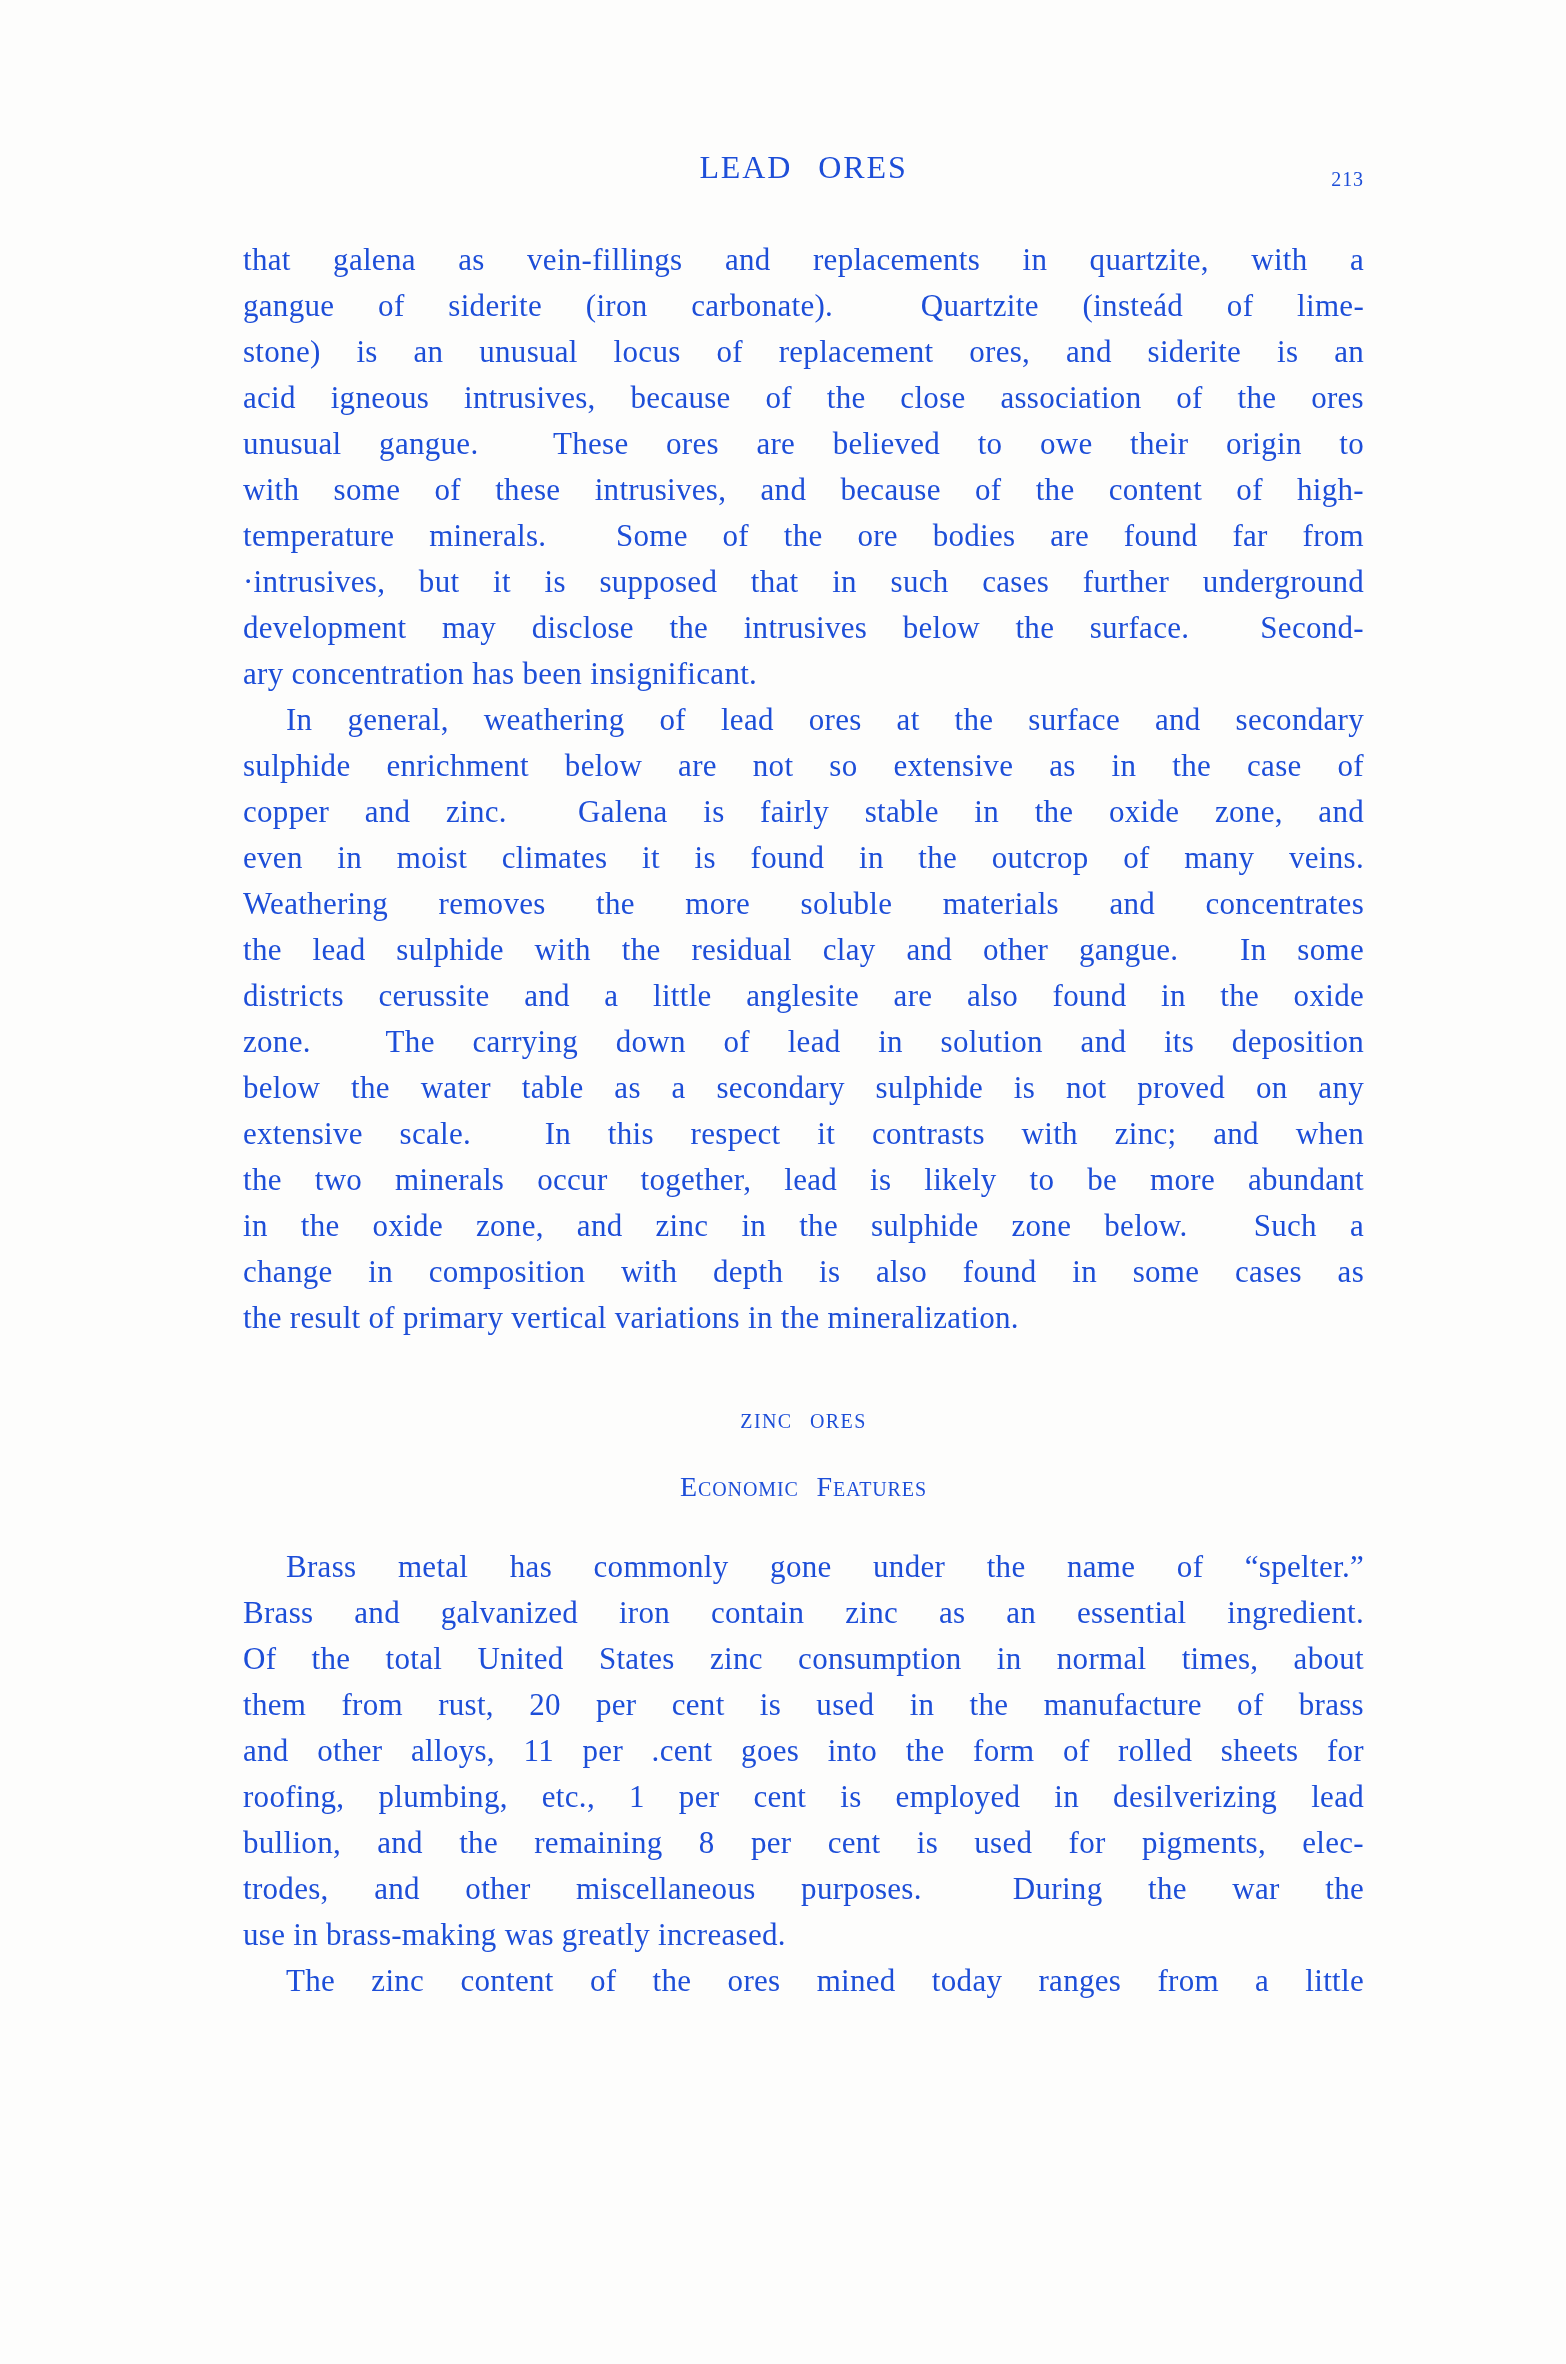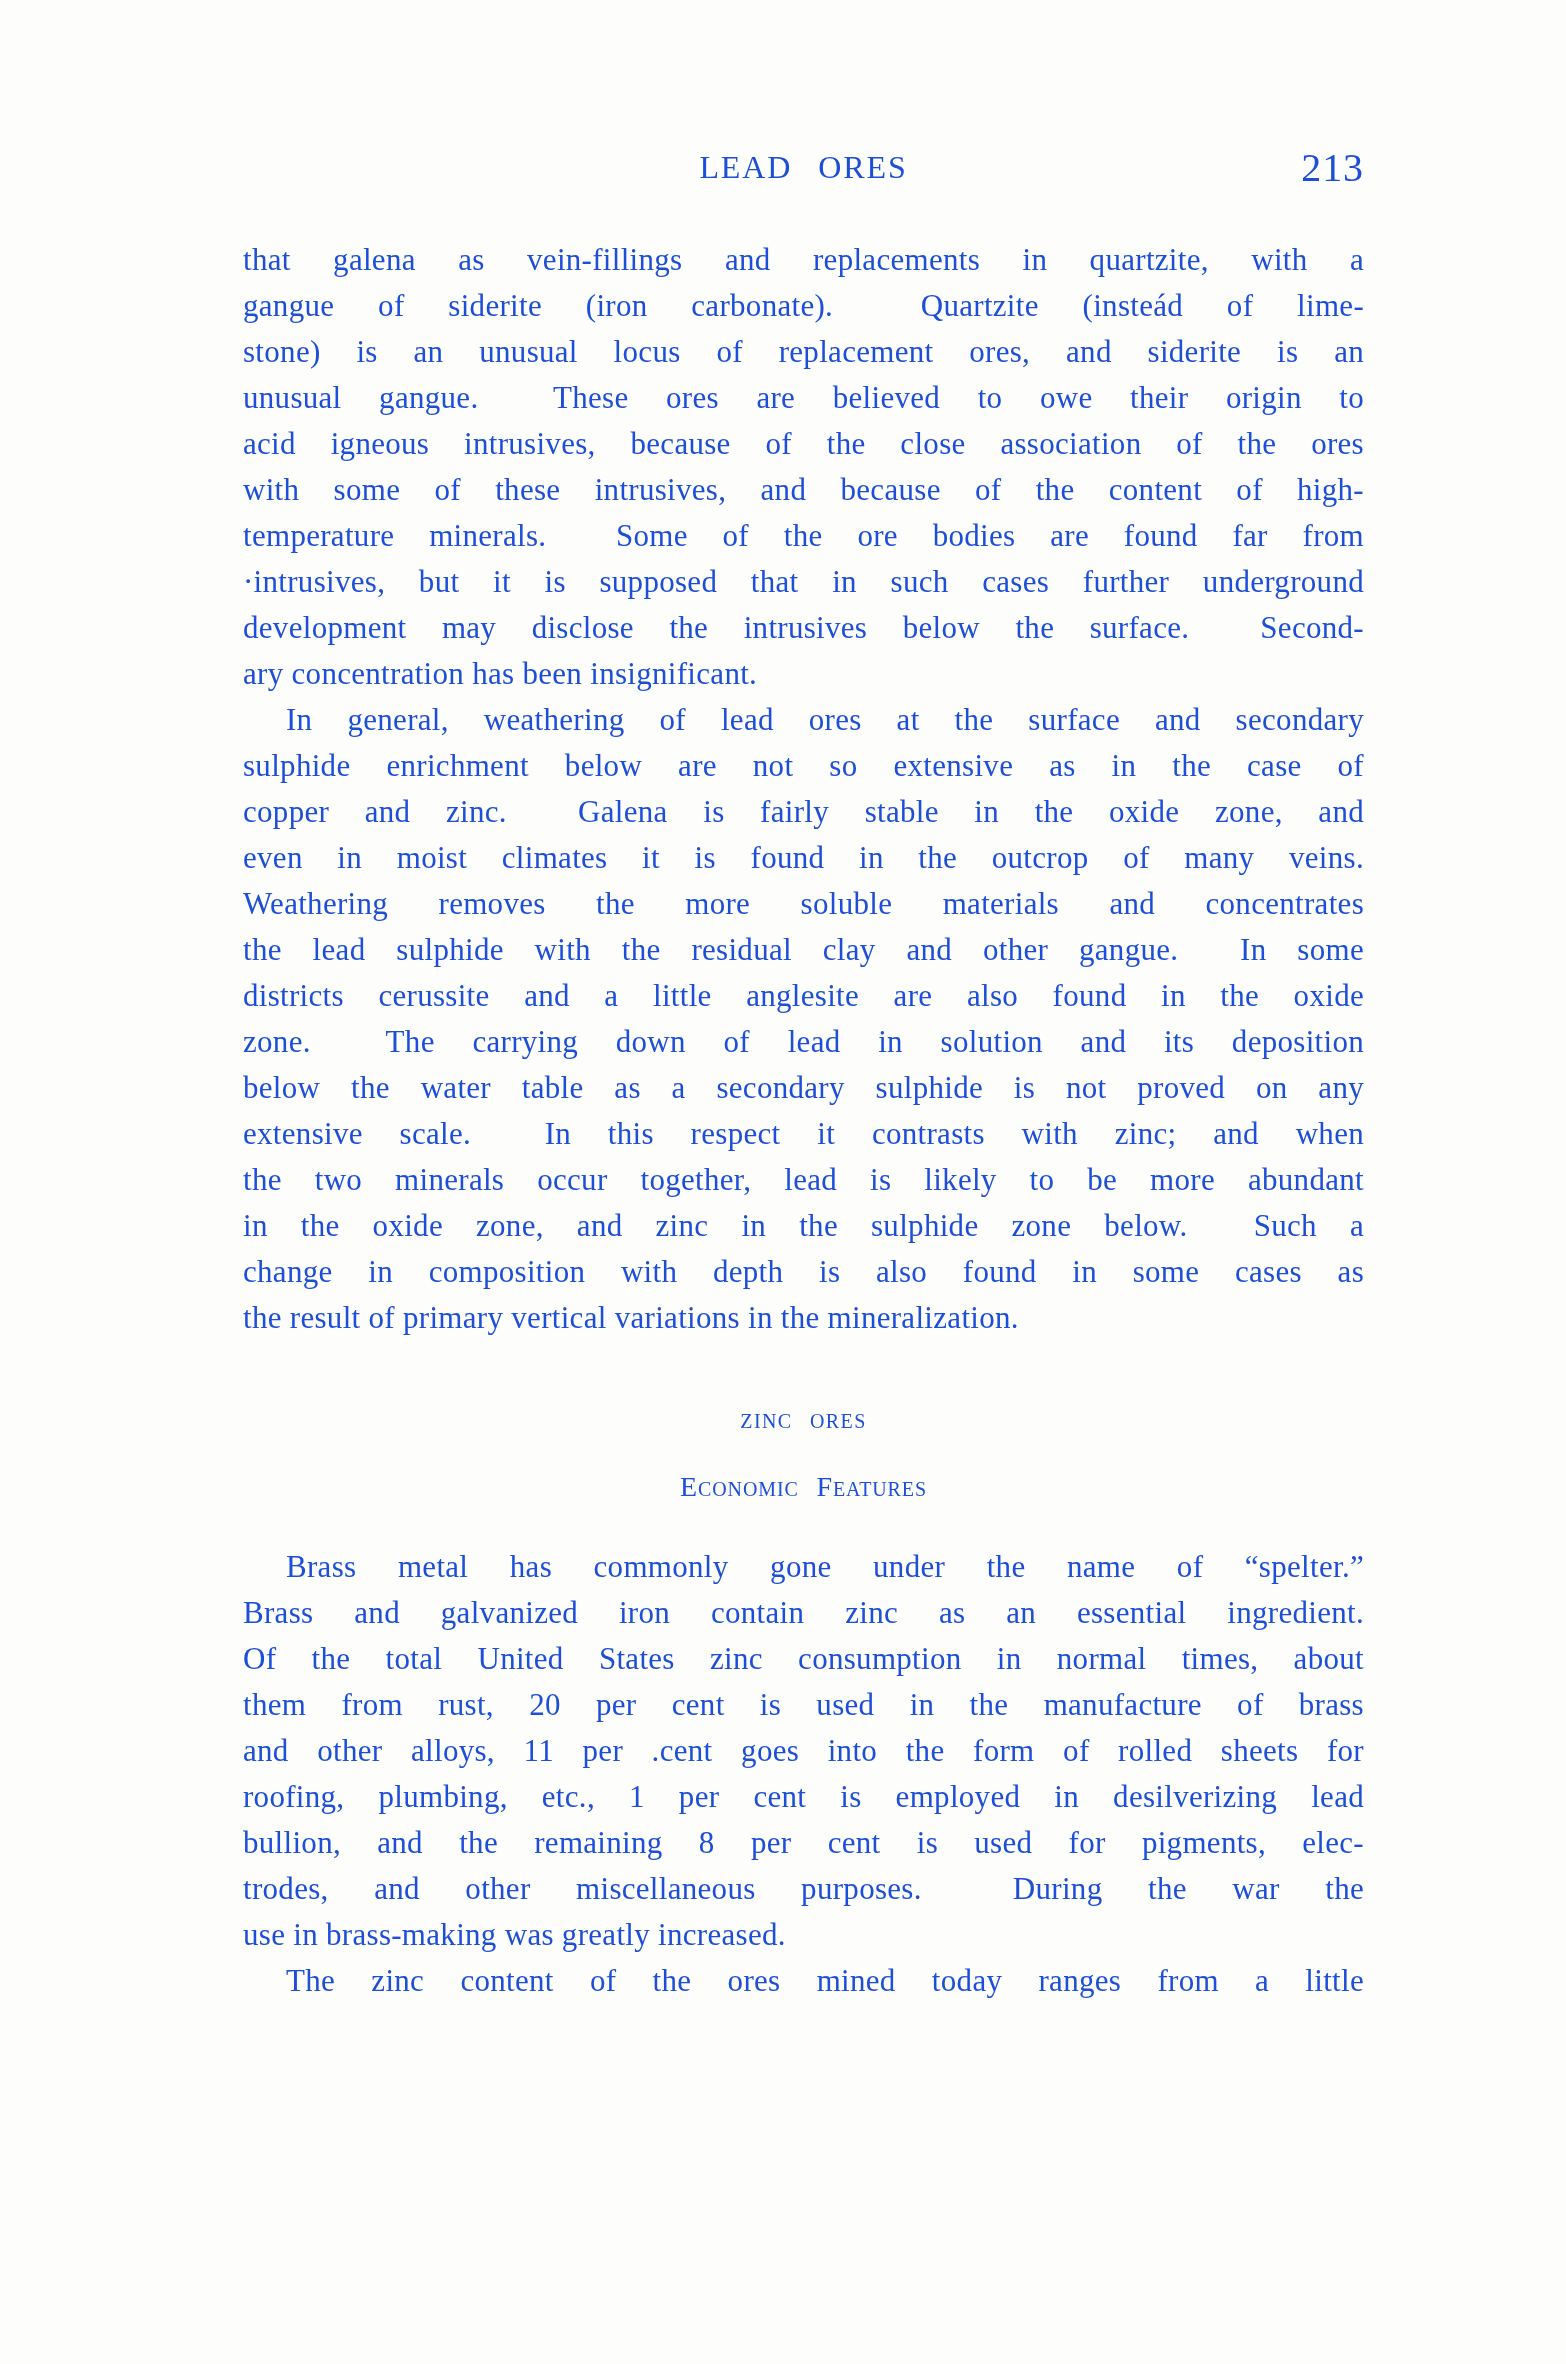--- a/index.html
+++ b/index.html
@@ -24,24 +24,24 @@
     text-align: center;
     font-size: 32px;
     line-height: 41px;
     letter-spacing: 1.9px;
     word-spacing: 0.5em;
     white-space: nowrap;
   }
   .page-number {
     position: absolute;
     right: 0;
-    top: 0;
+    top: 12px;
     letter-spacing: 0.9px;
     word-spacing: normal;
-    font-size: 40px;
+    font-size: 20px;
   }
   .text-block {
     position: absolute;
     left: 243px;
     top: 237px;
     width: 1121px;
   }
   .para {
     margin: 0;
     padding: 0;
@@ -88,22 +88,22 @@
 <div class="page">
   <div class="page-header">
     <span>LEAD ORES</span>
     <span class="page-number">213</span>
   </div>
   <div class="text-block">
       <div class="para">
         <div class="line">that galena as vein-fillings and replacements in quartzite, with a</div>
         <div class="line">gangue of siderite (iron carbonate).&nbsp; Quartzite (insteád of lime-</div>
         <div class="line">stone) is an unusual locus of replacement ores, and siderite is an</div>
+        <div class="line">acid igneous intrusives, because of the close association of the ores</div>
         <div class="line">unusual gangue.&nbsp; These ores are believed to owe their origin to</div>
-        <div class="line">acid igneous intrusives, because of the close association of the ores</div>
         <div class="line">with some of these intrusives, and because of the content of high-</div>
         <div class="line">temperature minerals.&nbsp; Some of the ore bodies are found far from</div>
         <div class="line">·intrusives, but it is supposed that in such cases further underground</div>
         <div class="line">development may disclose the intrusives below the surface.&nbsp; Second-</div>
         <div class="line last">ary concentration has been insignificant.</div>
       </div>
       <div class="para indent">
         <div class="line">In general, weathering of lead ores at the surface and secondary</div>
         <div class="line">sulphide enrichment below are not so extensive as in the case of</div>
         <div class="line">copper and zinc.&nbsp; Galena is fairly stable in the oxide zone, and</div>

